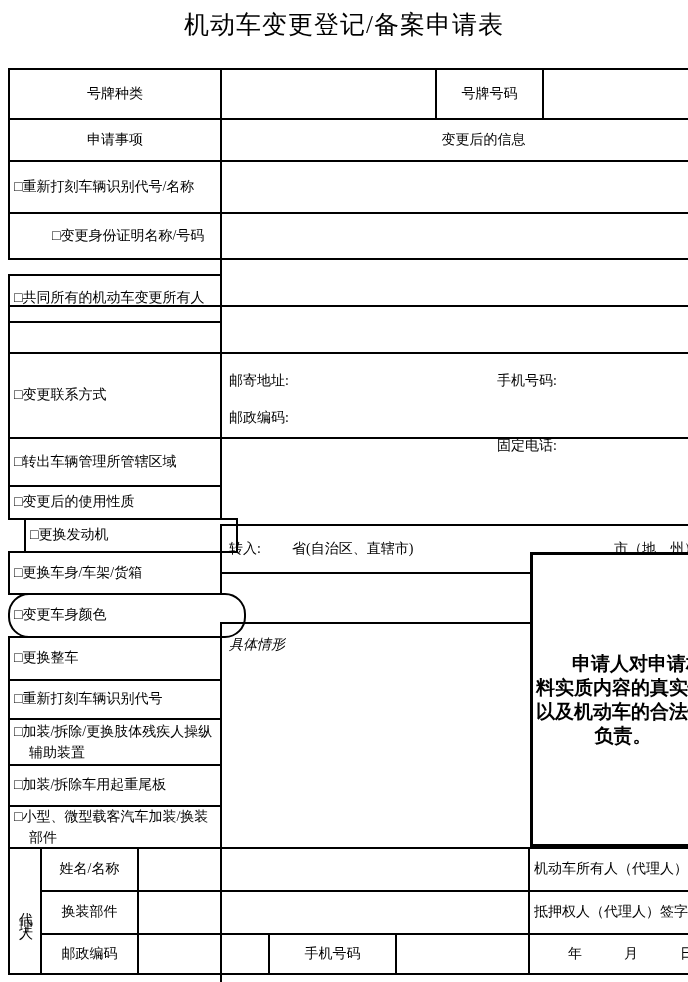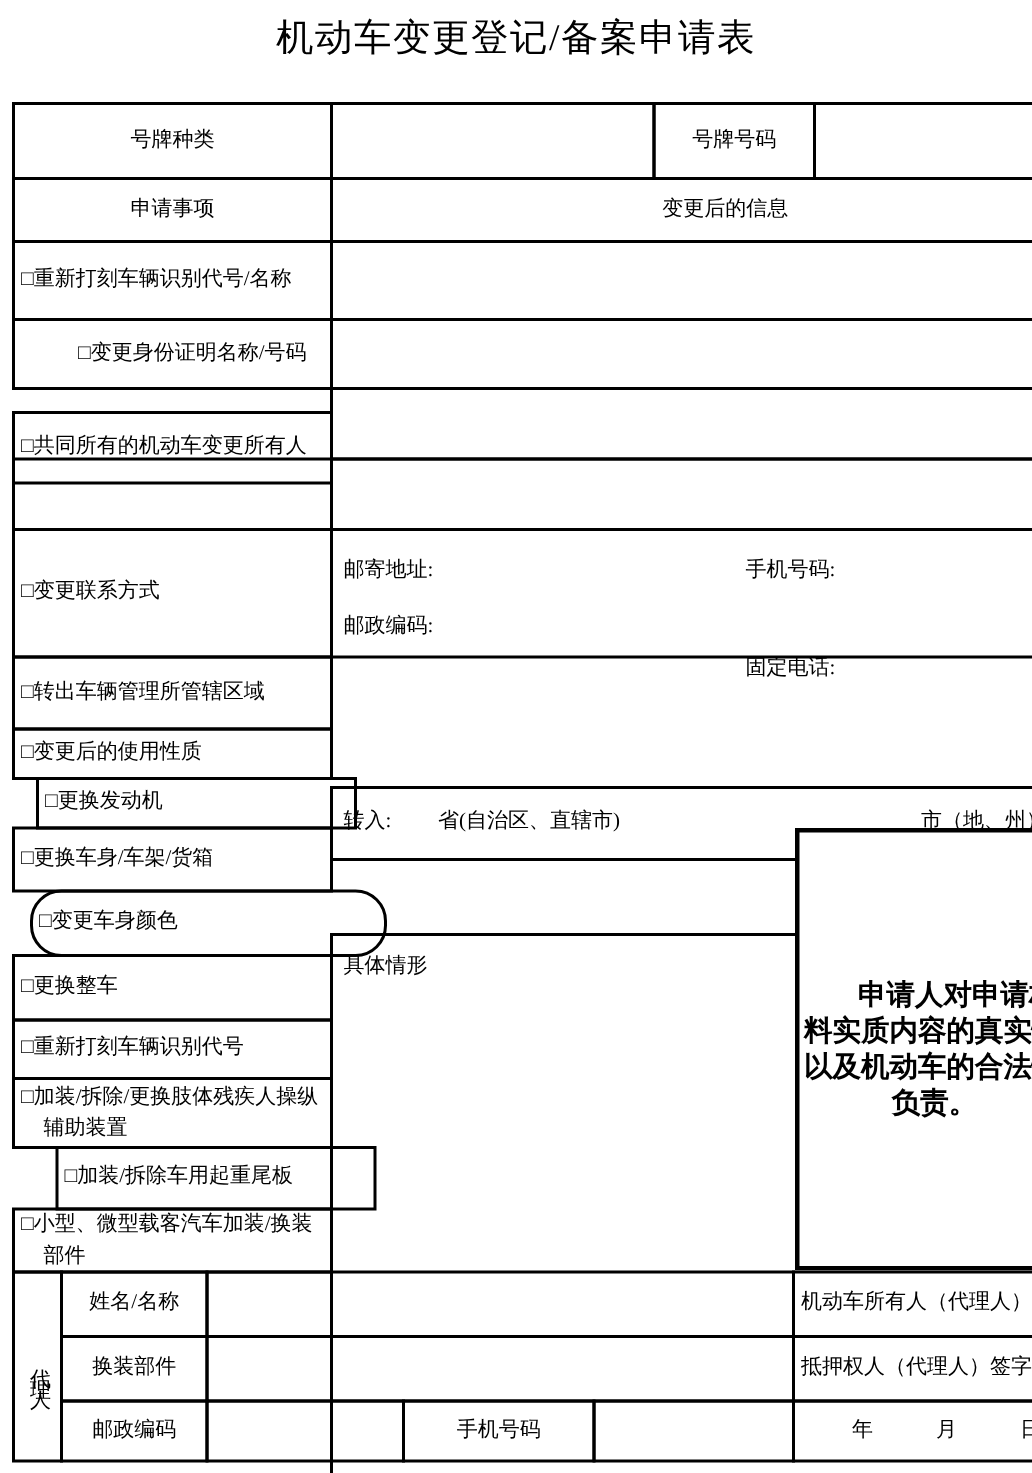--- a/index.html
+++ b/index.html
@@ -58,31 +58,31 @@
   </div>
 
   <div class="cell l" style="left:8px;top:437px;width:214px;height:50px;">□转出车辆管理所管辖区域</div>
   <div class="cell rel" style="left:220px;top:437px;width:527px;height:50px;">
     <span class="fl vmid" style="left:7px;">转入:</span>
     <span class="fl vmid" style="left:70px;">省(自治区、直辖市)</span>
     <span class="fl vmid" style="left:392px;">市（地、州）</span>
   </div>
 
   <div class="cell rel" style="left:220px;top:485px;width:527px;height:364px;">
-    <span class="fl" style="left:7px;top:12px;">具体情形</span>
+    <span class="fl" style="left:7px;top:12px;font-style:italic;">具体情形</span>
   </div>
 
   <div class="cell l" style="left:8px;top:485px;width:214px;height:35px;">□变更后的使用性质</div>
   <div class="cell l" style="left:24px;top:518px;width:214px;height:35px;">□更换发动机</div>
   <div class="cell l" style="left:8px;top:551px;width:214px;height:44px;">□更换车身/车架/货箱</div>
-  <div class="cell l" style="left:20px;top:593px;width:238px;height:45px;border-radius:21px;">□变更车身颜色</div>
+  <div class="cell l" style="left:8px;top:593px;width:238px;height:45px;border-radius:21px;">□变更车身颜色</div>
   <div class="cell l" style="left:8px;top:636px;width:214px;height:45px;">□更换整车</div>
   <div class="cell wrapcell" style="left:8px;top:718px;width:214px;height:48px;">□加装/拆除/更换肢体残疾人操纵辅助装置</div>
   <div class="cell l" style="left:8px;top:679px;width:214px;height:41px;">□重新打刻车辆识别代号</div>
-  <div class="cell l" style="left:8px;top:764px;width:214px;height:43px;margin-left:29px;">□加装/拆除车用起重尾板</div>
+  <div class="cell l" style="left:8px;top:764px;width:214px;height:43px;">□加装/拆除车用起重尾板</div>
   <div class="cell wrapcell" style="left:8px;top:805px;width:214px;height:44px;">□小型、微型载客汽车加装/换装部件</div>
 
   <div class="decl">
     <div class="ln1">申请人对申请材</div>
     <div>料实质内容的真实性</div>
     <div>以及机动车的合法性</div>
     <div class="ln4">负责。</div>
   </div>
 
   <div class="cell vert" style="left:8px;top:847px;width:34px;height:128px;">

